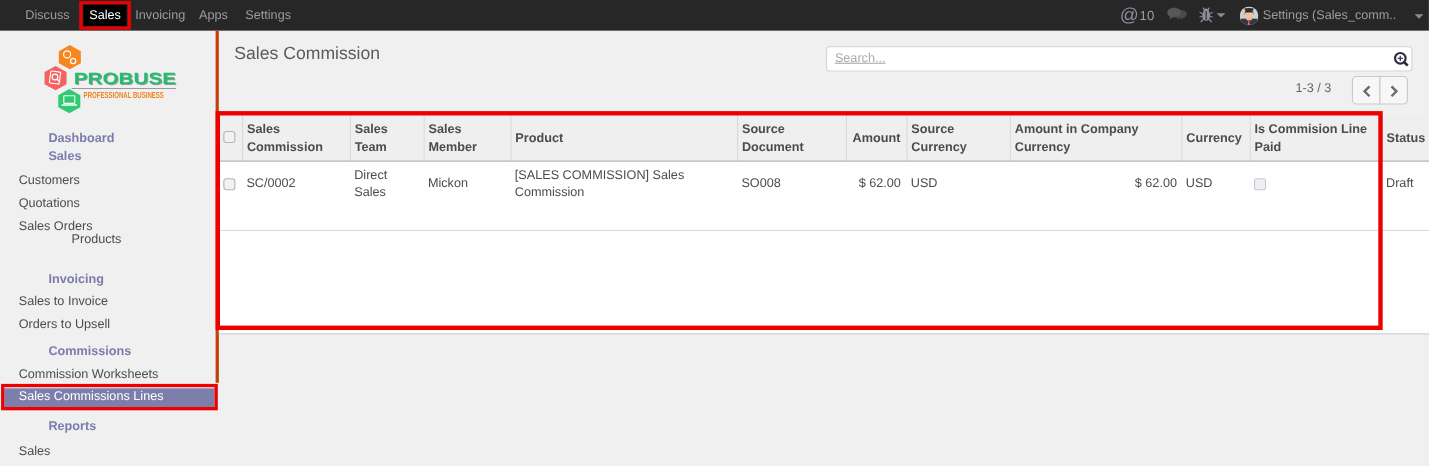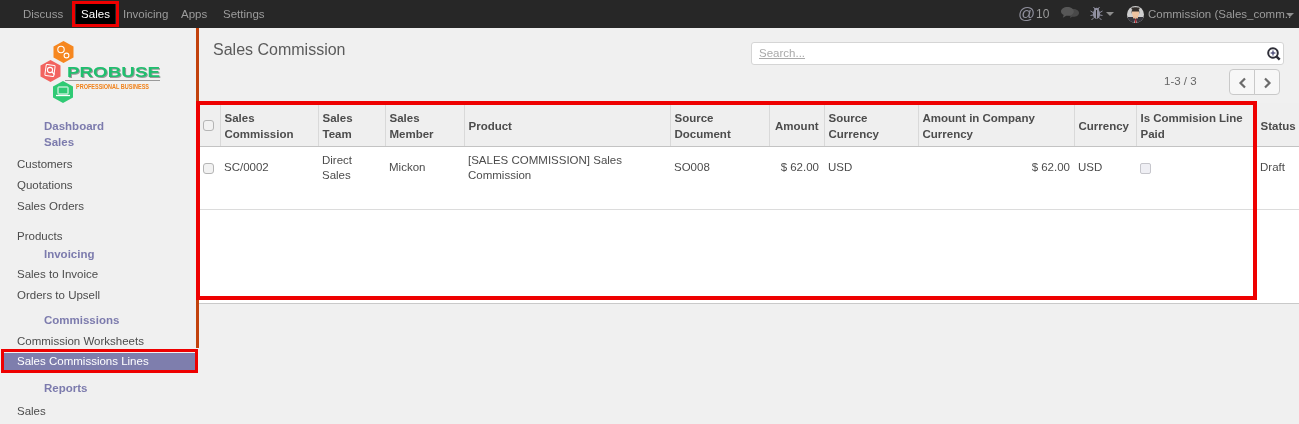--- a/index.html
+++ b/index.html
@@ -24,21 +24,21 @@
 .shead { position:absolute; font-size:11.5px; line-height:13px; color:#7c7bad; font-weight:bold; left:8px; white-space:nowrap;padding-left:36px; }
 #selitem { position:absolute; left:4px; top:324.5px; width:191px; height:17px; background:#7e7ead;
   color:#fff; font-size:11.5px; line-height:17px; padding-left:13px; }
 
 
 #cpanel { position:absolute; left:199px; top:28px; width:1100px; height:75px; background:#f0f0f0; }
 #title { position:absolute; left:14px; top:13px; font-size:16px; color:#5b5b5b; }
 #searchbox { position:absolute; left:552px; top:14px; width:533px; height:23px; background:#fff;
   border:1px solid #d5d5d5; border-radius:3px; }
 #searchbox .ph { position:absolute; left:7px; top:4px; font-size:11.5px; color:#aaa;text-decoration:underline; }
-#pagertxt { position:absolute; left:965px; top:47px; width:60px; font-size:11.5px; color:#666; text-align:left; }
+#pagertxt { position:absolute; left:965px; top:47px; width:60px; font-size:11.5px; color:#666; text-align:center; }
 #pagerbtns { position:absolute; left:1030px; top:41px; width:52px; height:26px; }
 #pagerbtns .b { position:absolute; top:0; width:26px; height:26px; background:#f7f7f7;
   border:1px solid #c9c9c9; text-align:center; color:#444; }
 
 
 #whitezone { position:absolute; left:199px; top:103px; width:1100px; height:201px;
   background:#fff; border-bottom:1px solid #c9c9c9; }
 table { border-collapse:collapse; table-layout:fixed; width:1100px; font-size:11.5px; color:#4c4c4c; }
 th { background:#efefef; font-weight:bold; text-align:left; vertical-align:middle;
   padding:7px 4px 4px; height:43px; line-height:16px; border-right:1px solid #d9d9d9;
@@ -98,21 +98,21 @@
     <g clip-path="url(#av)">
       <rect x="1" y="11" width="15" height="6.5" fill="#36363e"></rect>
       <polygon points="8.5,11.5 9.8,17 7.2,17" fill="#f4f4f4"></polygon>
       <rect x="8" y="13" width="1.3" height="4" fill="#b3222c"></rect>
       <rect x="6" y="8.8" width="5" height="3.6" fill="#e6b896"></rect>
       <ellipse cx="8.5" cy="7" rx="3.5" ry="3.9" fill="#edc3a0"></ellipse>
       <path d="M4.7 8 C4.2 3.4 6.1 1.6 8.5 1.6 C10.9 1.6 12.8 3.4 12.3 8 L11.9 5.4 L5.1 5.4 Z" fill="#332e2b"></path>
       <path d="M4.5 1.5 L12.5 1.5 L12.5 3.2 L4.5 3.2 Z" fill="#332e2b"></path>
     </g>
   </svg>
-  <div class="right" style="left:1148px; line-height:28px;">Commission (Sales_comm..</div>
+  <div class="right" style="left:1148px; line-height:28px;">Settings (Sales_comm..</div>
   <div class="caret abs" style="left:1286px; top:13px;"></div>
 </div>
 
 <div class="redbox" style="left:72px; top:1px; width:47px; height:26px;"></div>
 
 <div id="sidebar">
 
   <svg class="abs" style="left:30px; top:7px;" width="140" height="80" viewBox="0 0 140 80">
     <g>
       <polygon points="33.5,6 43.5,11.5 43.5,22.5 33.5,28 23.5,22.5 23.5,11.5" fill="#f6871f"></polygon>
@@ -130,21 +130,21 @@
     <text x="37" y="41.5" font-family="Liberation Sans" font-size="15" font-weight="bold" fill="#1fbf6e" textLength="93" lengthAdjust="spacingAndGlyphs">PROBUSE</text>
     <line x1="35" y1="45.5" x2="130" y2="45.5" stroke="#9a9a9a" stroke-width="1"></line>
     <text x="46" y="54.3" font-family="Liberation Sans" font-size="8" font-weight="bold" fill="#f08119" textLength="73" lengthAdjust="spacingAndGlyphs">PROFESSIONAL BUSINESS</text>
   </svg>
 
   <div class="shead" style="top:92px;">Dashboard</div>
   <div class="shead" style="top:108px;">Sales</div>
   <div class="snav" style="top:129.5px;">Customers</div>
   <div class="snav" style="top:150.5px;">Quotations</div>
   <div class="snav" style="top:171.5px;">Sales Orders</div>
-  <div class="snav" style="top:202px;">Products</div>
+  <div class="snav" style="top:184px;margin-left:48px;">Products</div>
   <div class="shead" style="top:219.5px;">Invoicing</div>
   <div class="snav" style="top:239.5px;">Sales to Invoice</div>
   <div class="snav" style="top:260.5px;">Orders to Upsell</div>
   <div class="shead" style="top:285.5px;">Commissions</div>
   <div class="snav" style="top:307px;">Commission Worksheets</div>
   <div id="selitem">Sales Commissions Lines</div>
   <div class="shead" style="top:354px;">Reports</div>
   <div class="snav" style="top:376.5px;">Sales</div>
 </div>
 <div class="redbox" style="left:1px; top:349px; width:197px; height:24px;"></div>

